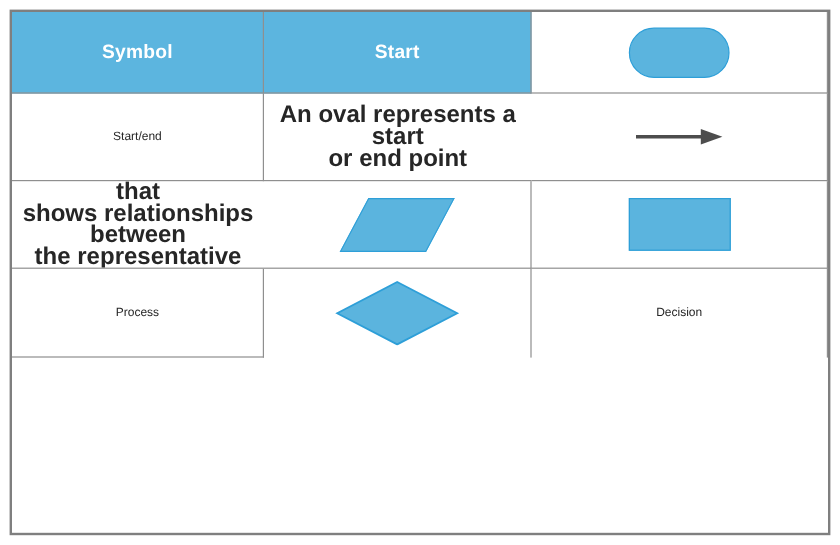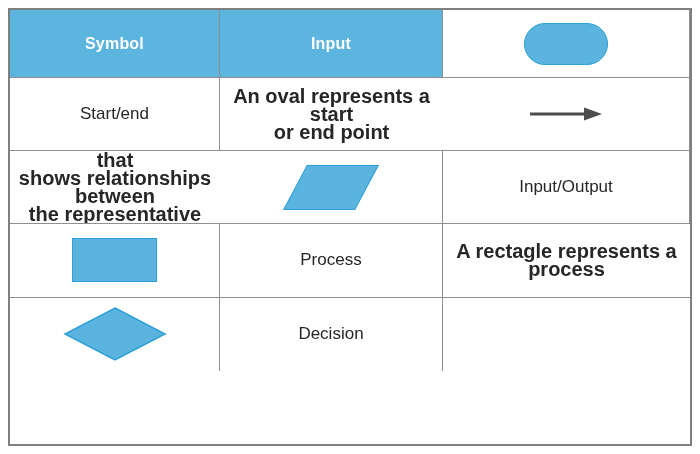--- a/index.html
+++ b/index.html
@@ -41,21 +41,21 @@
   .cell.col3 { border-right: none; }
   .cell.lastrow { border-bottom: none; }
   .head {
     background: var(--accent, #5CB5DF);
     color: var(--header_text, #FFFFFF);
     font-weight: bold;
     font-size: 16px;
     letter-spacing: 0.2px;
   }
   .name {
-    font-size: 17px;
+    font-size: 10px;
     color: var(--body_text, #262626);
     text-align: center;
   }
   .func {
     font-size: 20px;
     line-height: 18px;
     color: var(--body_text, #262626);
     white-space: pre-line;
     padding: 0 6px;
     font-weight: bold;
@@ -97,21 +97,21 @@
     fill: var(--arrow, #4D4D4D);
   }
 </style>
 </head>
 <body>
 
 <div class="table-wrap">
   <div class="grid">
 
     <div class="cell head">Symbol</div>
-    <div class="cell head">Input</div>
+    <div class="cell head">Start</div>
 
     <div class="cell">
       <div class="shape-oval"></div>
     </div>
     <div class="cell name">Start/end</div>
     <div class="cell func col3">An oval represents a start
 or end point</div>
 
     <div class="cell">
       <svg class="shape-arrow" width="74" height="16" viewBox="0 0 74 16">
@@ -119,28 +119,25 @@
         <polygon points="55,1.5 73,8 55,14.5"></polygon>
       </svg>
     </div>
     <div class="cell func col3">A line is a connector that
 shows relationships between
 the representative shapes</div>
 
     <div class="cell">
       <div class="shape-para"></div>
     </div>
-    <div class="cell name">Input/Output</div>
 
     <div class="cell">
       <div class="shape-rect"></div>
     </div>
     <div class="cell name">Process</div>
-    <div class="cell func col3">A rectagle represents a
-process</div>
 
     <div class="cell lastrow">
       <svg class="shape-diamond" width="104" height="54" viewBox="0 0 104 54">
         <polygon points="52,1 102,27 52,53 2,27"></polygon>
       </svg>
     </div>
     <div class="cell name lastrow">Decision</div>
 
   </div>
 </div>

